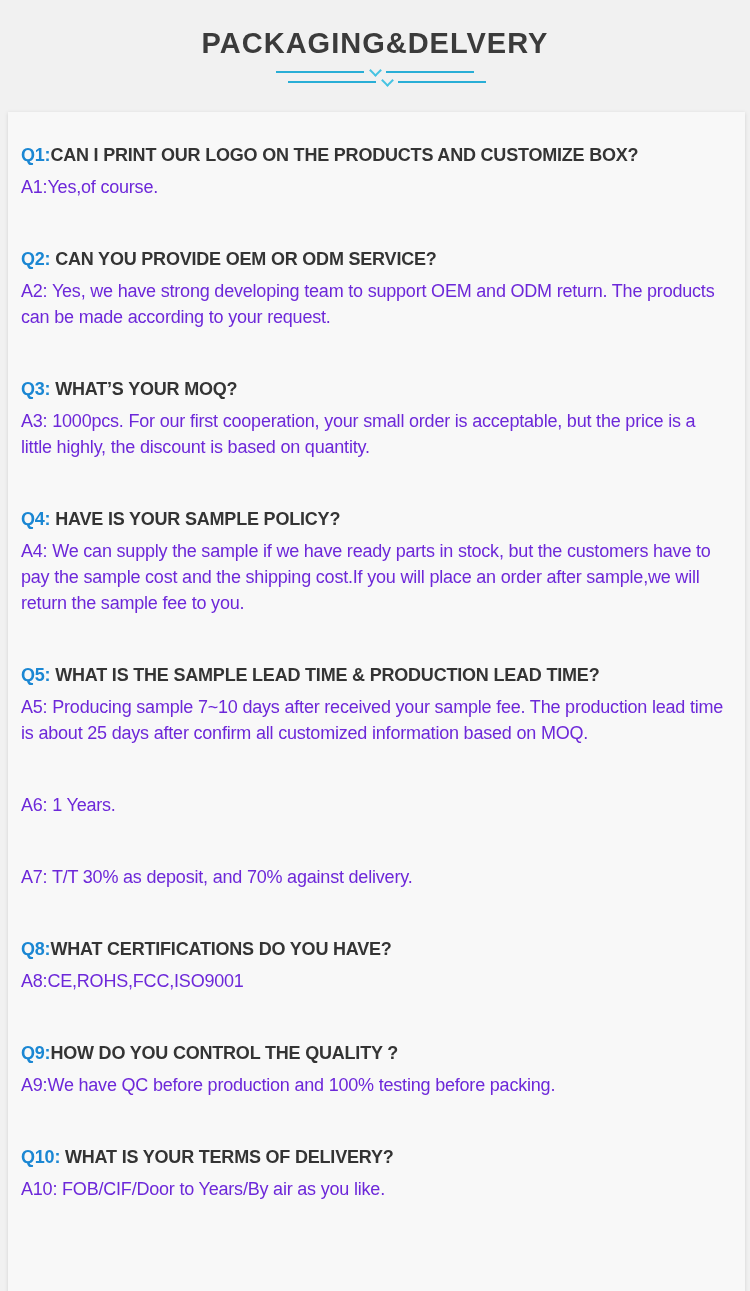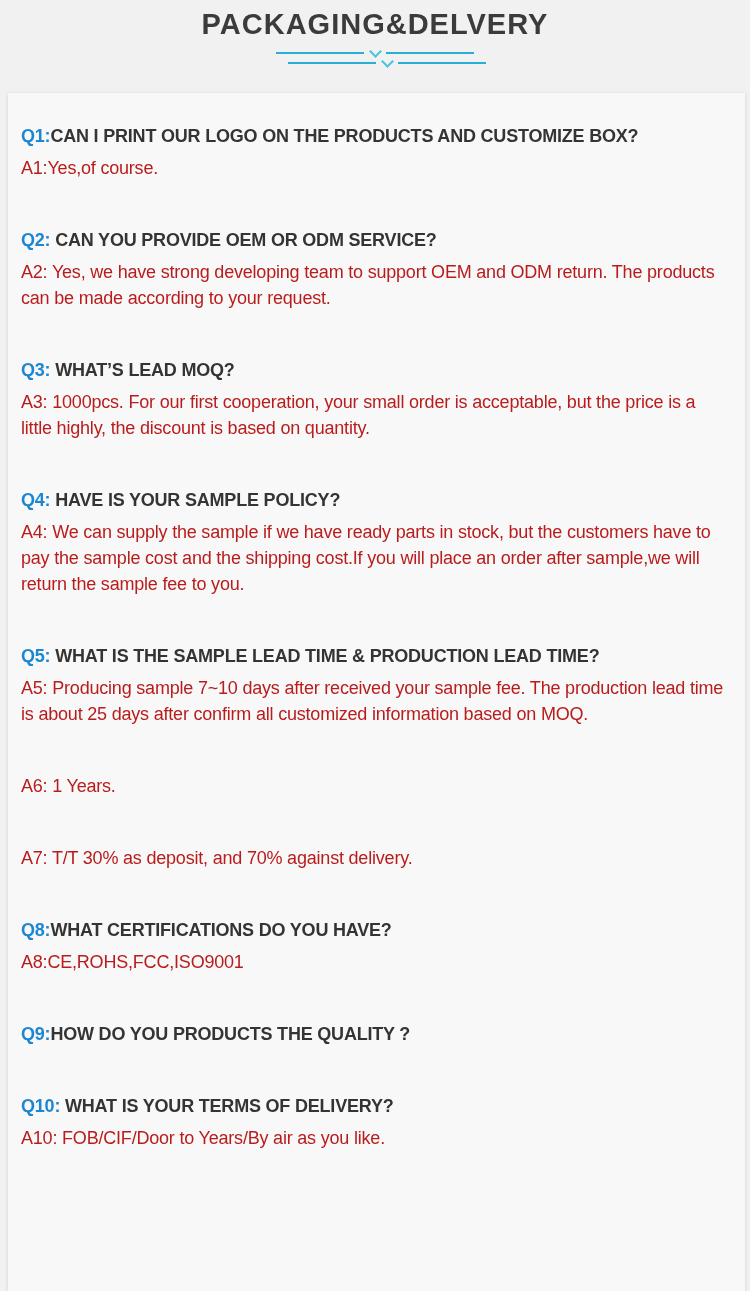--- a/index.html
+++ b/index.html
@@ -7,21 +7,21 @@
     padding: 0;
     width: 750px;
     height: 1291px;
     overflow: hidden;
     background: #f1f1f1;
     font-family: "Liberation Sans", sans-serif;
   }
 
   
   .header {
-    padding-top: 8px;
+    padding-top: 27px;
     text-align: center;
   }
   .page-title {
     margin: 0;
     font-size: 29px;
     font-weight: 700;
     letter-spacing: 1px;
     color: #3b3b3b;
   }
 
@@ -85,21 +85,21 @@
   }
   .q-label {
     color: #1b87d3;
   }
   .answer {
     margin: 0;
     font-size: 18px;
     font-weight: 400;
     letter-spacing: -0.2px;
     line-height: 26px;
-    color: #b91c1c;
+    color: #6d28d9;
     max-width: 714px;
   }
 </style>
 </head>
 <body>
 
 <div class="header">
   <h1 class="page-title">PACKAGING&amp;DELVERY</h1>
   <div class="divider">
     <div class="sep-row row1">
@@ -125,21 +125,21 @@
     <h3 class="q-heading"><span class="q-label">Q1:</span><span class="q-text">CAN I PRINT OUR LOGO ON THE PRODUCTS AND CUSTOMIZE BOX?</span></h3>
     <p class="answer">A1:Yes,of course.</p>
   </section>
 
   <section class="faq-item">
     <h3 class="q-heading"><span class="q-label">Q2:</span><span class="q-text"> CAN YOU PROVIDE OEM OR ODM SERVICE?</span></h3>
     <p class="answer">A2: Yes, we have strong developing team to support OEM and ODM return. The products can be made according to your request.</p>
   </section>
 
   <section class="faq-item">
-    <h3 class="q-heading"><span class="q-label">Q3:</span><span class="q-text"> WHAT’S LEAD MOQ?</span></h3>
+    <h3 class="q-heading"><span class="q-label">Q3:</span><span class="q-text"> WHAT’S YOUR MOQ?</span></h3>
     <p class="answer">A3: 1000pcs. For our first cooperation, your small order is acceptable, but the price is a little highly, the discount is based on quantity.</p>
   </section>
 
   <section class="faq-item">
     <h3 class="q-heading"><span class="q-label">Q4:</span><span class="q-text"> HAVE IS YOUR SAMPLE POLICY?</span></h3>
     <p class="answer">A4: We can supply the sample if we have ready parts in stock, but the customers have to pay the sample cost and the shipping cost.If you will place an order after sample,we will return the sample fee to you.</p>
   </section>
 
   <section class="faq-item">
     <h3 class="q-heading"><span class="q-label">Q5:</span><span class="q-text"> WHAT IS THE SAMPLE LEAD TIME &amp; PRODUCTION LEAD TIME?</span></h3>
@@ -153,21 +153,22 @@
   <section class="faq-item">
     <p class="answer">A7: T/T 30% as deposit, and 70% against delivery.</p>
   </section>
 
   <section class="faq-item">
     <h3 class="q-heading"><span class="q-label">Q8:</span><span class="q-text">WHAT CERTIFICATIONS DO YOU HAVE?</span></h3>
     <p class="answer">A8:CE,ROHS,FCC,ISO9001</p>
   </section>
 
   <section class="faq-item">
-    <h3 class="q-heading"><span class="q-label">Q9:</span><span class="q-text">HOW DO YOU PRODUCTS THE QUALITY ?</span></h3>
+    <h3 class="q-heading"><span class="q-label">Q9:</span><span class="q-text">HOW DO YOU CONTROL THE QUALITY ?</span></h3>
+    <p class="answer">A9:We have QC before production and 100% testing before packing.</p>
   </section>
 
   <section class="faq-item">
     <h3 class="q-heading"><span class="q-label">Q10:</span><span class="q-text"> WHAT IS YOUR TERMS OF DELIVERY?</span></h3>
     <p class="answer">A10: FOB/CIF/Door to Years/By air as you like.</p>
   </section>
 
 </div>
 
 </body></html>

